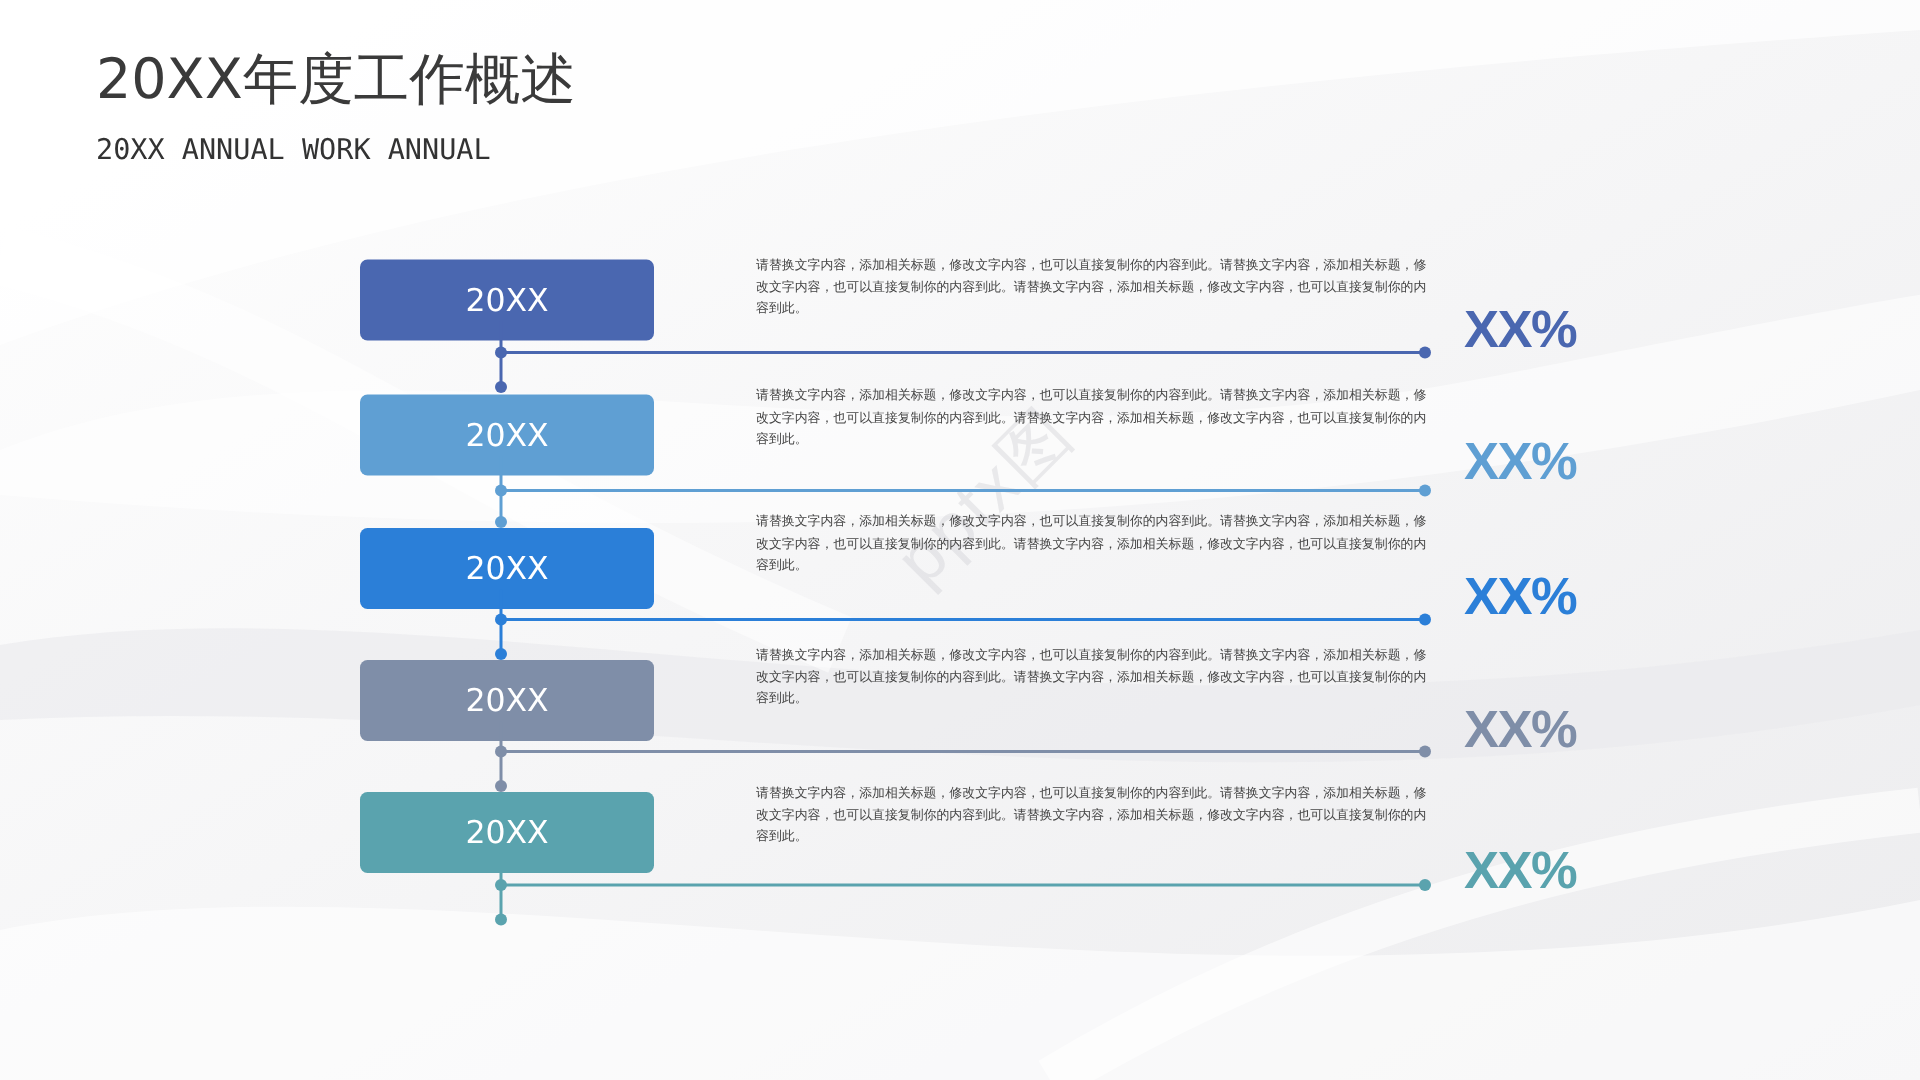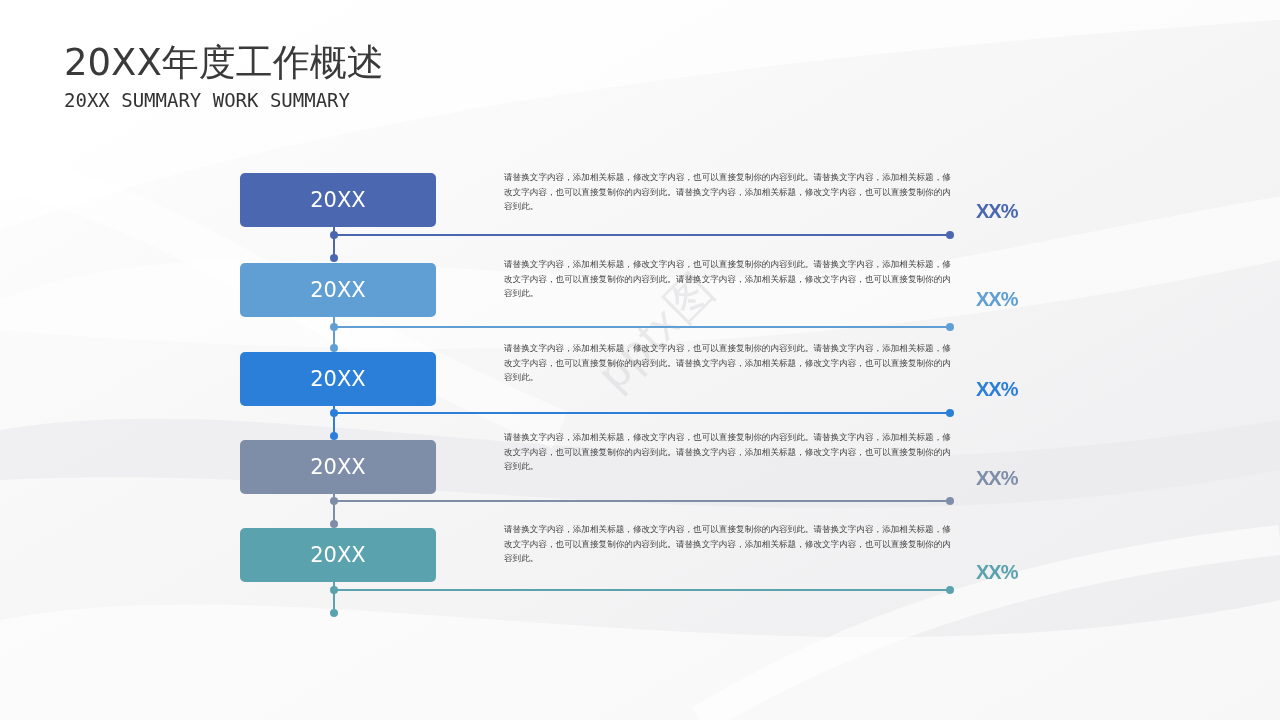--- a/index.html
+++ b/index.html
@@ -1,31 +1,31 @@
 <!DOCTYPE html>
 <html><head>
 <meta charset="utf-8">
 <style>
   html,body{margin:0;padding:0;}
   body{width:1280px;height:720px;position:relative;overflow:hidden;
     font-family:"DejaVu Sans","Liberation Sans",sans-serif;
     background:#f6f6f7;}
   .bg{position:absolute;inset:0;z-index:0;}
-  .title{position:absolute;left:64px;top:38px;font-size:37px;color:#3a3a3a;
+  .title{position:absolute;left:64px;top:28px;font-size:37px;color:#3a3a3a;
     letter-spacing:0px;font-family:"DejaVu Sans",sans-serif;}
   .subtitle{position:absolute;left:64px;top:89px;font-size:19px;color:#333;
     font-family:"DejaVu Sans Mono","Liberation Mono",monospace;letter-spacing:0px;}
   .year-box{position:absolute;left:240px;width:196px;height:54px;border-radius:5px;
     color:#fff;font-size:21px;font-weight:normal;display:flex;align-items:center;justify-content:center;
     font-family:"DejaVu Sans",sans-serif;}
   .vline{position:absolute;left:333px;width:2px;}
   .dot{position:absolute;width:8px;height:8px;border-radius:50%;}
   .hline{position:absolute;left:334px;width:616px;height:2px;}
   .desc{position:absolute;left:504px;width:450px;font-size:8.6px;line-height:14.6px;color:#444;}
-  .pct{position:absolute;left:976px;font-size:20px;font-weight:bold;font-family:"Liberation Sans",sans-serif;letter-spacing:-1px;text-align:center;}
+  .pct{position:absolute;left:976px;font-size:35px;font-weight:bold;font-family:"Liberation Sans",sans-serif;letter-spacing:-1px;text-align:center;}
   .watermark{position:absolute;left:585px;top:300px;font-size:46px;color:rgba(200,200,205,0.35);
     transform:rotate(-45deg);font-family:"Liberation Sans",sans-serif;letter-spacing:2px;}
 </style>
 </head>
 <body>
 
 <svg class="bg" width="1280" height="720" viewBox="0 0 1280 720">
   <defs>
     <linearGradient id="g1" x1="0" y1="0" x2="1" y2="1">
       <stop offset="0" stop-color="#ffffff"></stop>
@@ -35,21 +35,21 @@
   <rect width="1280" height="720" fill="url(#g1)"></rect>
   <path d="M0 230 C 300 120, 700 60, 1280 20 L1280 0 L0 0 Z" fill="#ffffff" opacity="0.7"></path>
   <path d="M0 300 C 250 200, 600 330, 1000 250 S 1280 200 1280 200 L1280 260 C 1000 320, 600 380, 0 330 Z" fill="#ffffff" opacity="0.55"></path>
   <path d="M0 430 C 300 380, 700 520, 1280 420 L1280 470 C 800 560, 400 460, 0 480 Z" fill="#e9e9ec" opacity="0.6"></path>
   <path d="M0 620 C 300 560, 800 700, 1280 600 L1280 720 L0 720 Z" fill="#ffffff" opacity="0.6"></path>
   <path d="M700 720 C 900 600, 1100 560, 1280 540" stroke="#ffffff" stroke-width="30" fill="none" opacity="0.6"></path>
   <path d="M0 170 C 200 220, 300 320, 560 430" stroke="#ffffff" stroke-width="40" fill="none" opacity="0.5"></path>
 </svg>
 
 <div class="title">20XX年度工作概述</div>
-<div class="subtitle">20XX SUMMARY WORK SUMMARY</div>
+<div class="subtitle">20XX ANNUAL WORK ANNUAL</div>
 
 <div class="watermark">pptx图</div>
 
 <div>
 
   <div class="year-box" style="top:173px;background:#4a67b0;">
     <span>20XX</span>
   </div>
   <div class="vline" style="top:214px;height:44px;background:#4a67b0;"></div>
   <div class="dot" style="left:330px;top:231px;background:#4a67b0;"></div>

